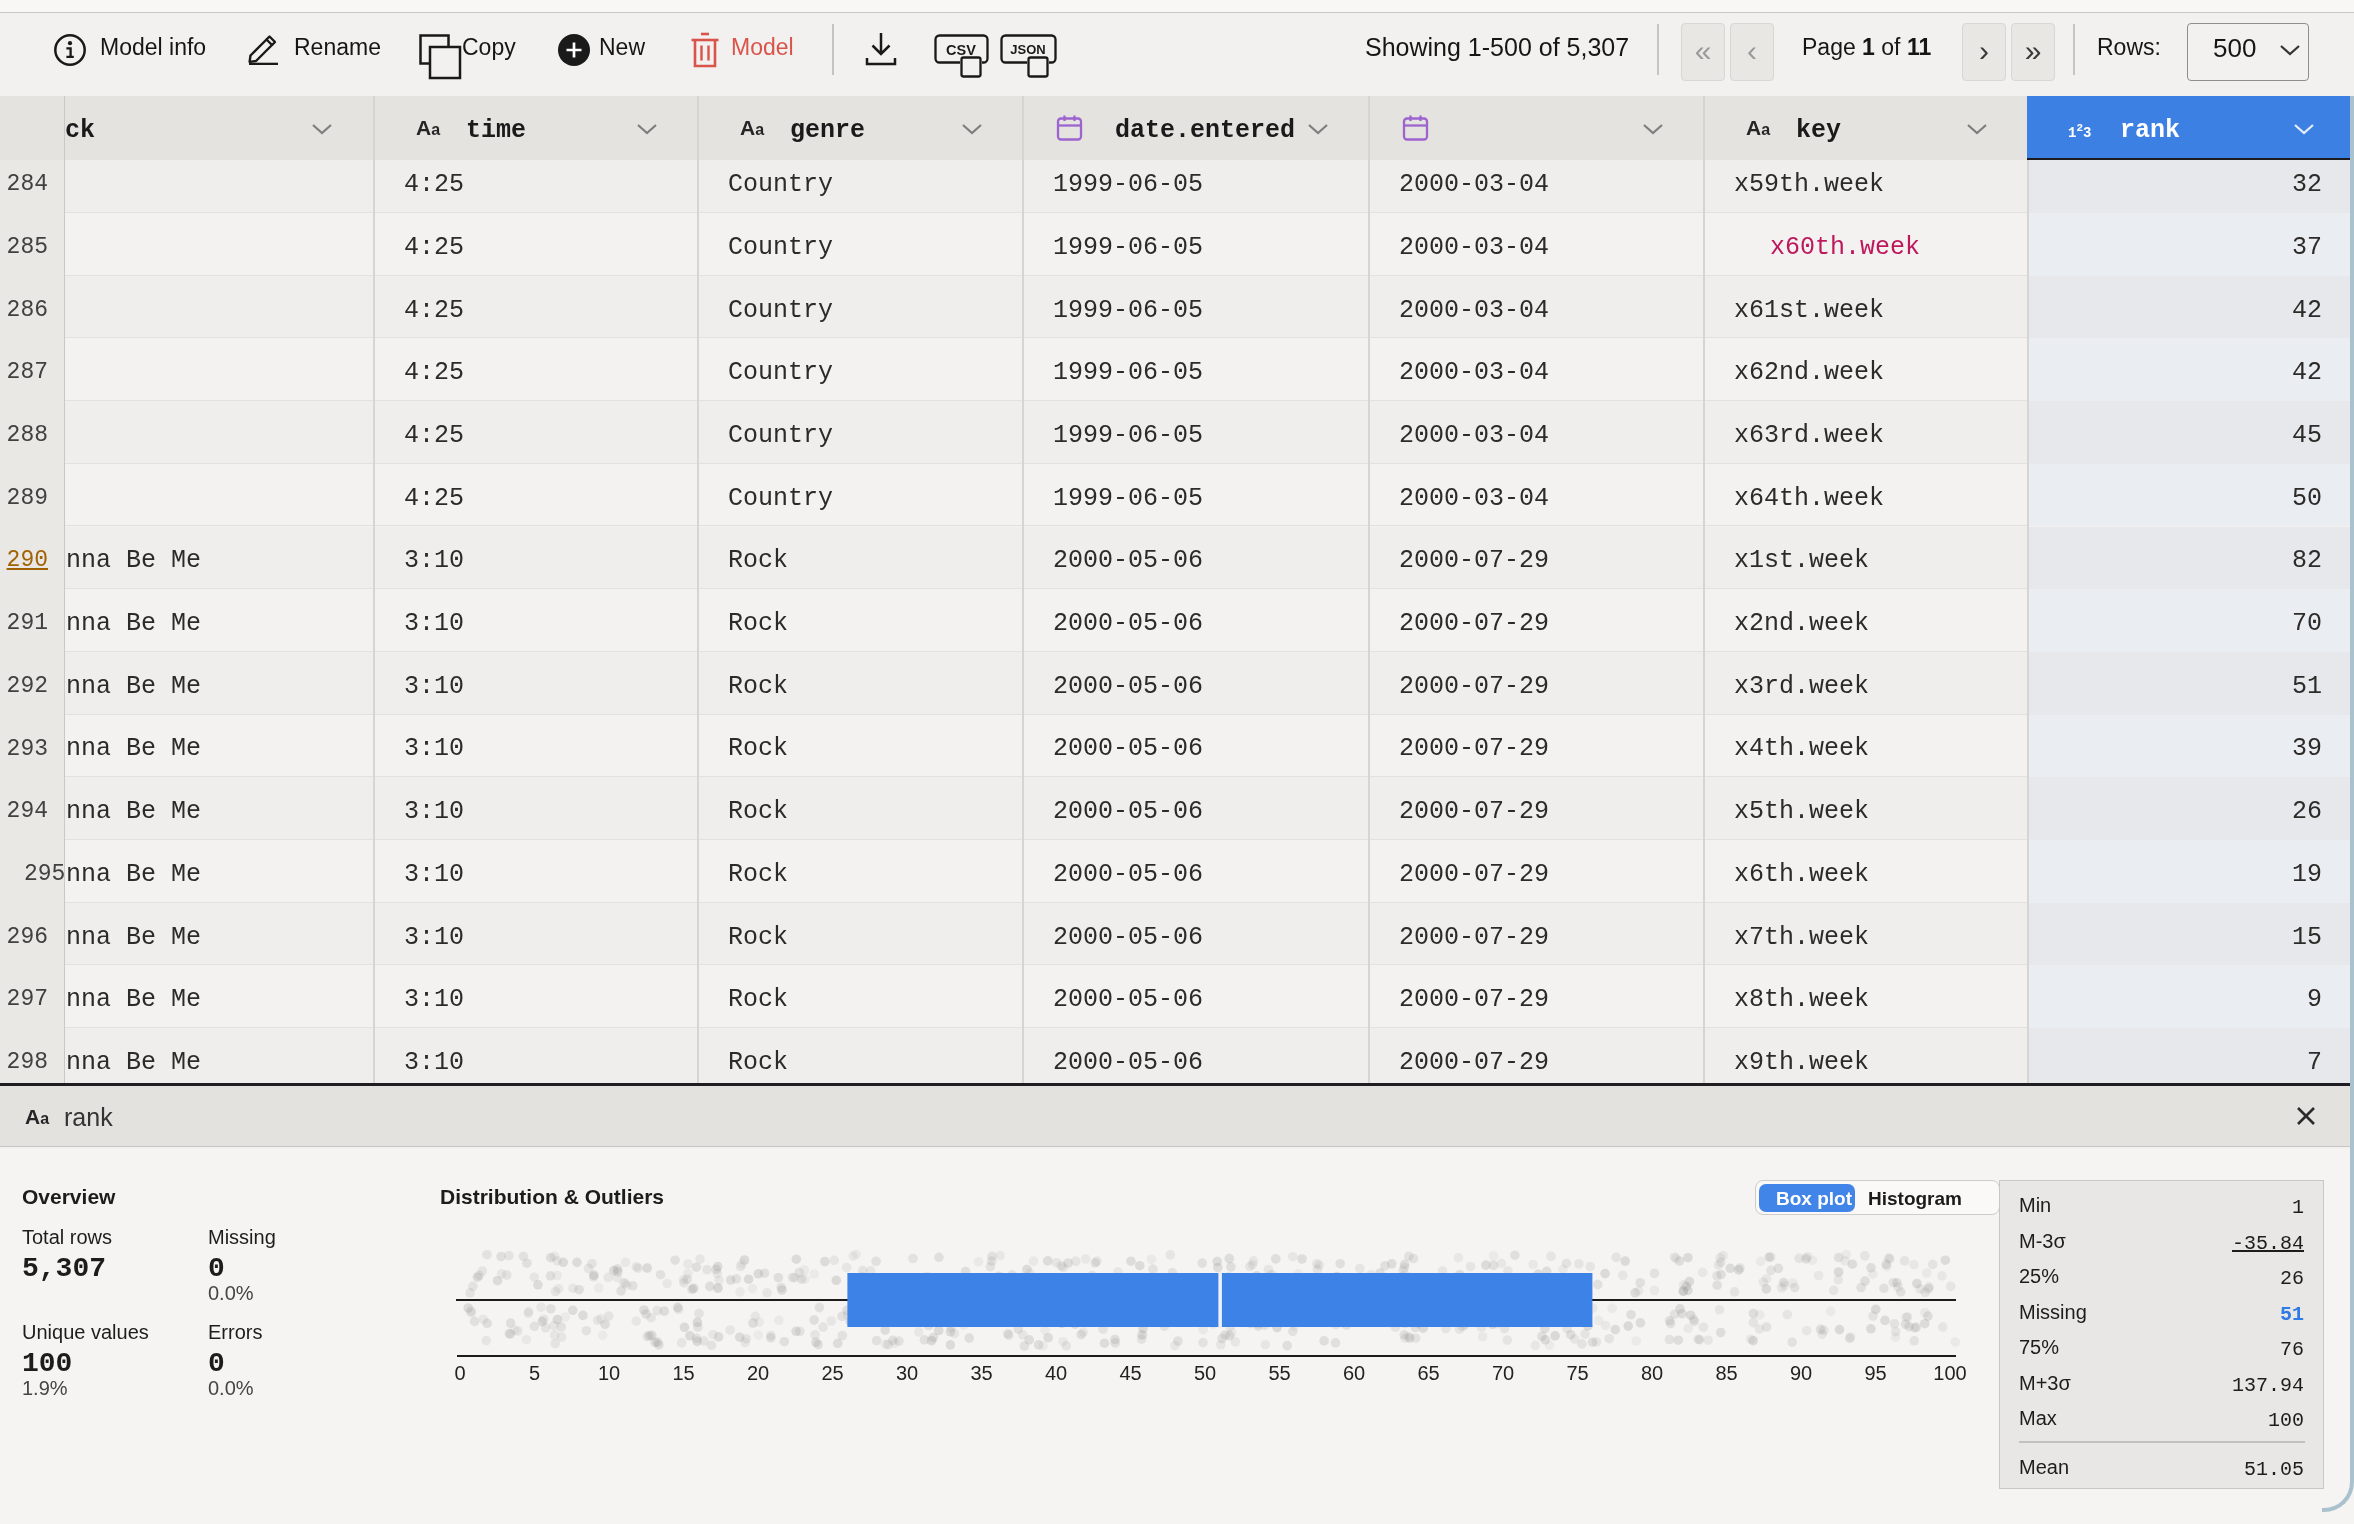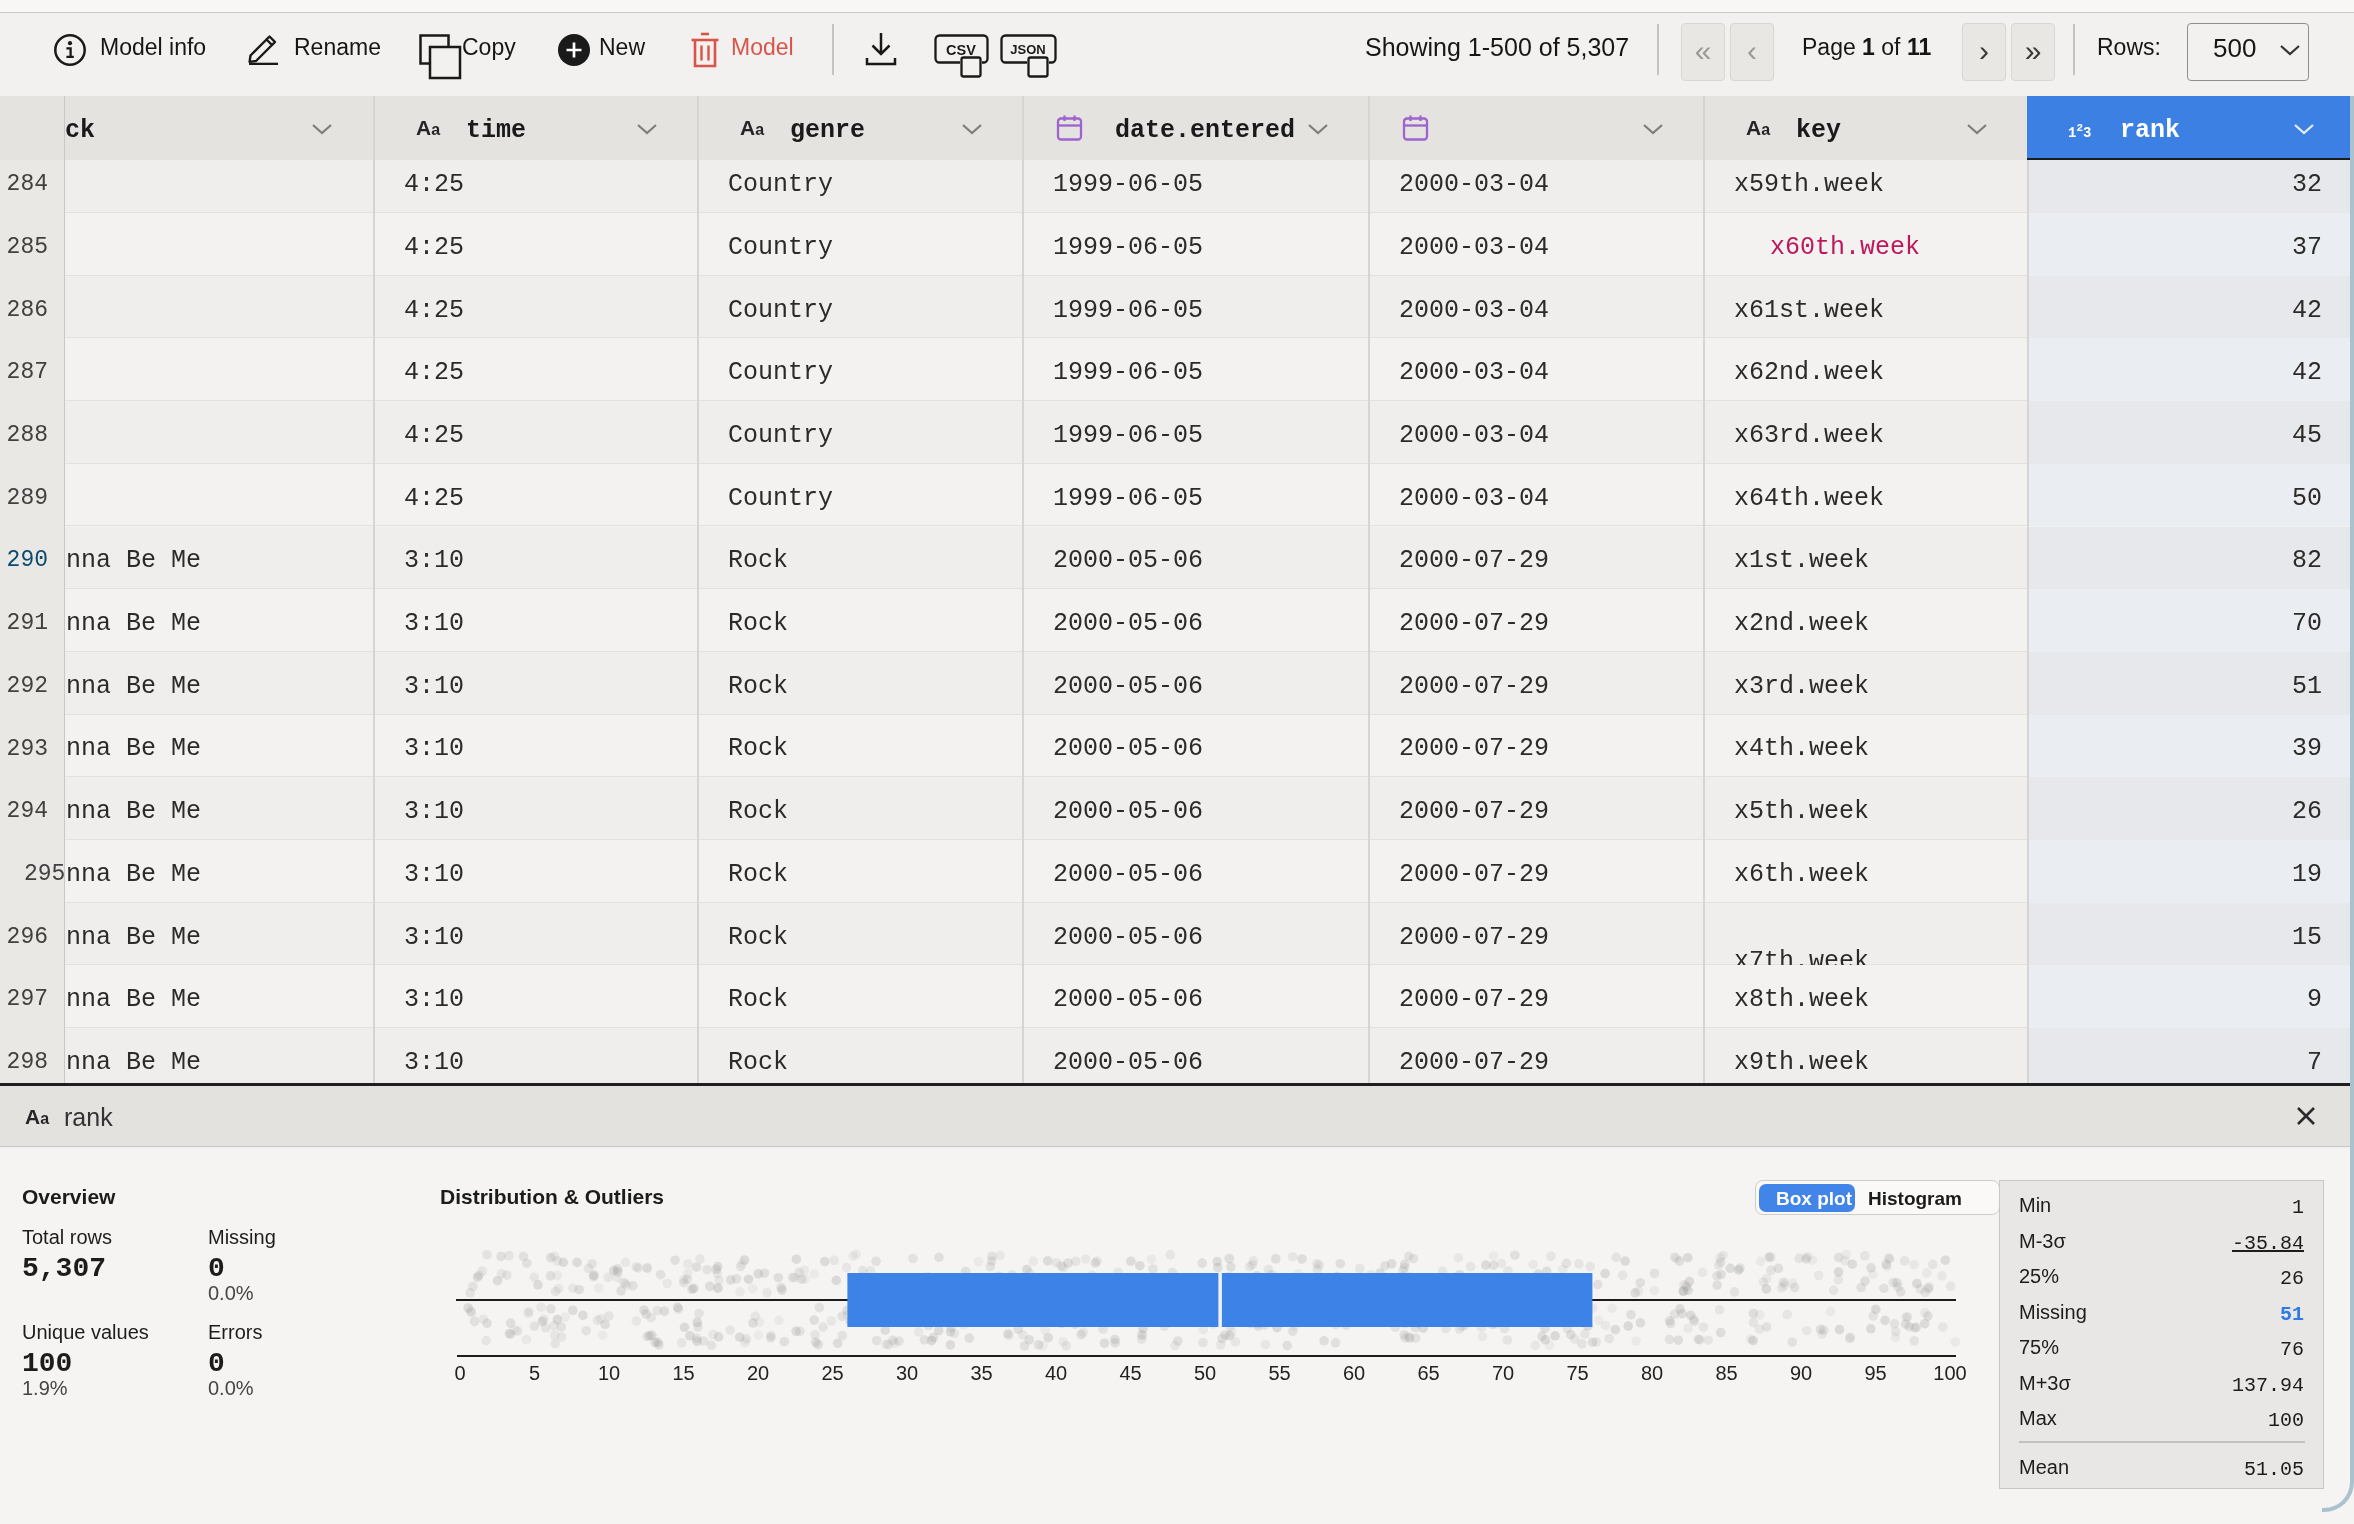--- a/index.html
+++ b/index.html
@@ -223,21 +223,21 @@
       <div class="abs" style="left:1670px;top:19.9px;height:33px;line-height:33px;font:400 25px 'Liberation Mono', monospace;color:#2c2b29;">x6th.week</div>
       <div class="abs" style="right:32px;top:19.9px;height:33px;line-height:33px;font:400 25px 'Liberation Mono', monospace;color:#2c2b29;">19</div>
     </div>
     <div class="box" style="left:64px;top:743.2px;width:2290px;height:62.7px;background:#efeeec;border-bottom:1.5px solid #e2e1de">
       <div class="box" style="left:1963px;top:0;width:327px;height:62.7px;background:#e7e8eb"></div>
       <div class="abs" style="left:2px;top:19.9px;height:33px;line-height:33px;font:400 25px 'Liberation Mono', monospace;color:#2c2b29;">nna Be Me</div>
       <div class="abs" style="left:340px;top:19.9px;height:33px;line-height:33px;font:400 25px 'Liberation Mono', monospace;color:#2c2b29;">3:10</div>
       <div class="abs" style="left:664px;top:19.9px;height:33px;line-height:33px;font:400 25px 'Liberation Mono', monospace;color:#2c2b29;">Rock</div>
       <div class="abs" style="left:989px;top:19.9px;height:33px;line-height:33px;font:400 25px 'Liberation Mono', monospace;color:#2c2b29;">2000-05-06</div>
       <div class="abs" style="left:1335px;top:19.9px;height:33px;line-height:33px;font:400 25px 'Liberation Mono', monospace;color:#2c2b29;">2000-07-29</div>
-      <div class="abs" style="left:1670px;top:19.9px;height:33px;line-height:33px;font:400 25px 'Liberation Mono', monospace;color:#2c2b29;margin-top:24px;">x7th.week</div>
+      <div class="abs" style="left:1670px;top:19.9px;height:33px;line-height:33px;font:400 25px 'Liberation Mono', monospace;color:#2c2b29;">x7th.week</div>
       <div class="abs" style="right:32px;top:19.9px;height:33px;line-height:33px;font:400 25px 'Liberation Mono', monospace;color:#2c2b29;">15</div>
     </div>
     <div class="box" style="left:64px;top:805.9px;width:2290px;height:62.7px;background:#f3f2f0;border-bottom:1.5px solid #e2e1de">
       <div class="box" style="left:1963px;top:0;width:327px;height:62.7px;background:#eaedf1"></div>
       <div class="abs" style="left:2px;top:19.9px;height:33px;line-height:33px;font:400 25px 'Liberation Mono', monospace;color:#2c2b29;">nna Be Me</div>
       <div class="abs" style="left:340px;top:19.9px;height:33px;line-height:33px;font:400 25px 'Liberation Mono', monospace;color:#2c2b29;">3:10</div>
       <div class="abs" style="left:664px;top:19.9px;height:33px;line-height:33px;font:400 25px 'Liberation Mono', monospace;color:#2c2b29;">Rock</div>
       <div class="abs" style="left:989px;top:19.9px;height:33px;line-height:33px;font:400 25px 'Liberation Mono', monospace;color:#2c2b29;">2000-05-06</div>
       <div class="abs" style="left:1335px;top:19.9px;height:33px;line-height:33px;font:400 25px 'Liberation Mono', monospace;color:#2c2b29;">2000-07-29</div>
       <div class="abs" style="left:1670px;top:19.9px;height:33px;line-height:33px;font:400 25px 'Liberation Mono', monospace;color:#2c2b29;">x8th.week</div>
@@ -254,21 +254,21 @@
       <div class="abs" style="right:32px;top:19.9px;height:33px;line-height:33px;font:400 25px 'Liberation Mono', monospace;color:#2c2b29;">7</div>
     </div>
   </div>
 <div class="box" style="left:0;top:159.5px;width:64px;height:923.5px;background:#e9e8e5"></div>
 <div class="abs" style="left:6.583440000000003px;top:171.2px;height:31px;line-height:31px;font:400 23px 'Liberation Mono', monospace;color:#414140;">284</div>
 <div class="abs" style="left:6.583440000000003px;top:233.8px;height:31px;line-height:31px;font:400 23px 'Liberation Mono', monospace;color:#414140;">285</div>
 <div class="abs" style="left:6.583440000000003px;top:296.6px;height:31px;line-height:31px;font:400 23px 'Liberation Mono', monospace;color:#414140;">286</div>
 <div class="abs" style="left:6.583440000000003px;top:359.3px;height:31px;line-height:31px;font:400 23px 'Liberation Mono', monospace;color:#414140;">287</div>
 <div class="abs" style="left:6.583440000000003px;top:422.0px;height:31px;line-height:31px;font:400 23px 'Liberation Mono', monospace;color:#414140;">288</div>
 <div class="abs" style="left:6.583440000000003px;top:484.7px;height:31px;line-height:31px;font:400 23px 'Liberation Mono', monospace;color:#414140;">289</div>
-<div class="abs" style="left:6.583440000000003px;top:547.4px;height:31px;line-height:31px;font:400 23px 'Liberation Mono', monospace;color:#0c4a6e;">290</div>
+<div class="abs" style="left:6.583440000000003px;top:547.4px;height:31px;line-height:31px;font:400 23px 'Liberation Mono', monospace;color:#a16207;text-decoration:underline;">290</div>
 <div class="abs" style="left:6.583440000000003px;top:610.1px;height:31px;line-height:31px;font:400 23px 'Liberation Mono', monospace;color:#414140;">291</div>
 <div class="abs" style="left:6.583440000000003px;top:672.8px;height:31px;line-height:31px;font:400 23px 'Liberation Mono', monospace;color:#414140;">292</div>
 <div class="abs" style="left:6.583440000000003px;top:735.5px;height:31px;line-height:31px;font:400 23px 'Liberation Mono', monospace;color:#414140;">293</div>
 <div class="abs" style="left:6.583440000000003px;top:798.1px;height:31px;line-height:31px;font:400 23px 'Liberation Mono', monospace;color:#414140;">294</div>
 <div class="abs" style="left:24px;top:860.9px;height:31px;line-height:31px;font:400 23px 'Liberation Mono', monospace;color:#414140;">295</div>
 <div class="abs" style="left:6.583440000000003px;top:923.6px;height:31px;line-height:31px;font:400 23px 'Liberation Mono', monospace;color:#414140;">296</div>
 <div class="abs" style="left:6.583440000000003px;top:986.3px;height:31px;line-height:31px;font:400 23px 'Liberation Mono', monospace;color:#414140;">297</div>
 <div class="abs" style="left:6.583440000000003px;top:1049.0px;height:31px;line-height:31px;font:400 23px 'Liberation Mono', monospace;color:#414140;">298</div>
 <div class="box" style="left:63.5px;top:96.0px;width:1.5px;height:987.0px;background:#c9c8c6"></div>
 <div class="box" style="left:373px;top:96.0px;width:1.5px;height:987.0px;background:#d6d5d2"></div>

